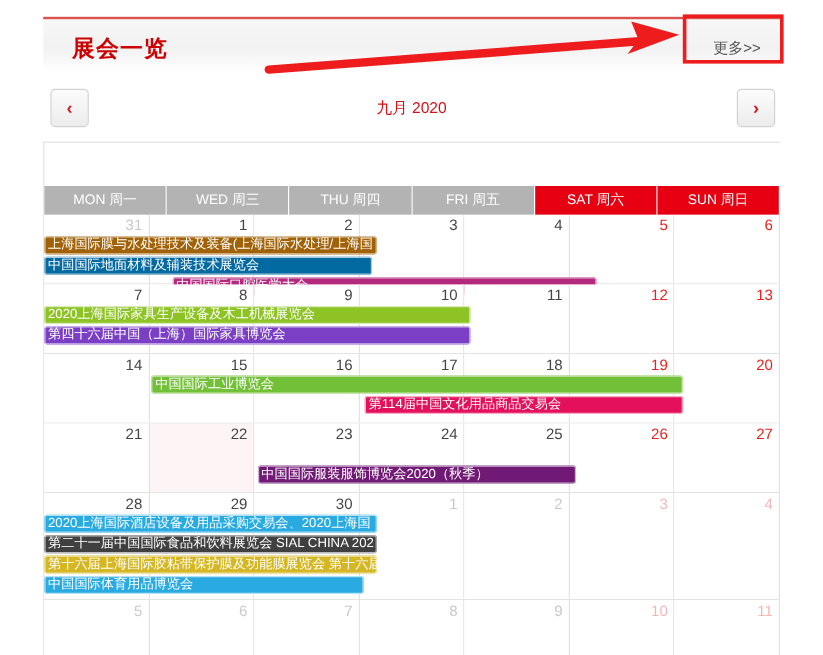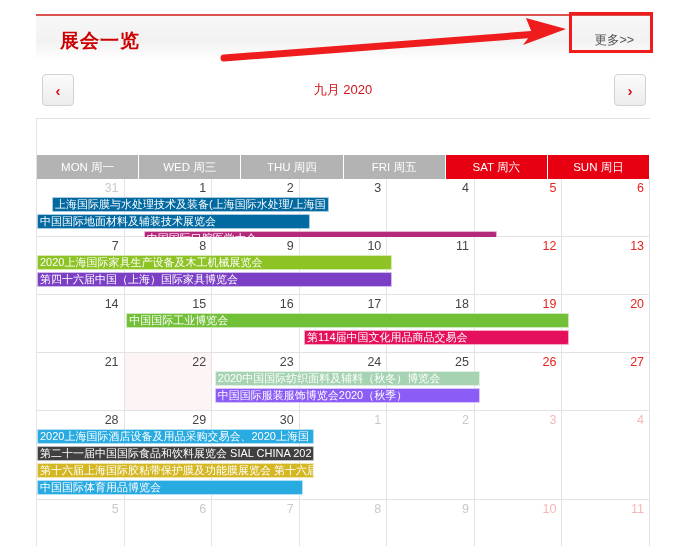--- a/index.html
+++ b/index.html
@@ -206,21 +206,21 @@
           <div class="day-cell">
             <div class="daynum">4</div>
           </div>
           <div class="day-cell">
             <div class="daynum wk">5</div>
           </div>
           <div class="day-cell">
             <div class="daynum wk">6</div>
           </div>
           <div class="ev-layer">
-            <div class="ev" style="left: 0%; width: 45.1429%; top: 0px; background: #0369a1; color: rgb(255, 255, 255); margin-left: 15px;">上海国际膜与水处理技术及装备(上海国际水处理/上海国</div>
+            <div class="ev" style="left: 0%; width: 45.1429%; top: 0px; background: #a16207; color: rgb(255, 255, 255);">上海国际膜与水处理技术及装备(上海国际水处理/上海国</div>
             <div class="ev" style="left: 0%; width: 44.5714%; top: 17px; background: #0369a1; color: rgb(255, 255, 255);">中国国际地面材料及辅装技术展览会</div>
             <div class="ev" style="left: 17.4286%; width: 57.5714%; top: 34px; background: rgb(181, 41, 124); color: rgb(255, 255, 255);">中国国际口腔医学大会</div>
           </div>
         </div>
         <div class="week">
           <div class="day-cell">
             <div class="daynum">7</div>
           </div>
           <div class="day-cell">
             <div class="daynum">8</div>
@@ -288,22 +288,21 @@
           <div class="day-cell">
             <div class="daynum">25</div>
           </div>
           <div class="day-cell">
             <div class="daynum wk">26</div>
           </div>
           <div class="day-cell">
             <div class="daynum wk">27</div>
           </div>
           <div class="ev-layer">
-            <div class="ev" style="left: 29%; width: 43.2857%; top: 0px; background: rgb(166, 211, 177); color: rgb(255, 255, 255);">2020中国国际纺织面料及辅料（秋冬）博览会</div>
-            <div class="ev" style="left: 29%; width: 43.2857%; top: 17px; background: #8b5cf6; color: rgb(255, 255, 255);">中国国际服装服饰博览会2020（秋季）</div>
+            <div class="ev" style="left: 29%; width: 43.2857%; top: 17px; background: #701a75; color: rgb(255, 255, 255);">中国国际服装服饰博览会2020（秋季）</div>
           </div>
         </div>
         <div class="week tall">
           <div class="day-cell">
             <div class="daynum">28</div>
           </div>
           <div class="day-cell">
             <div class="daynum">29</div>
           </div>
           <div class="day-cell">

